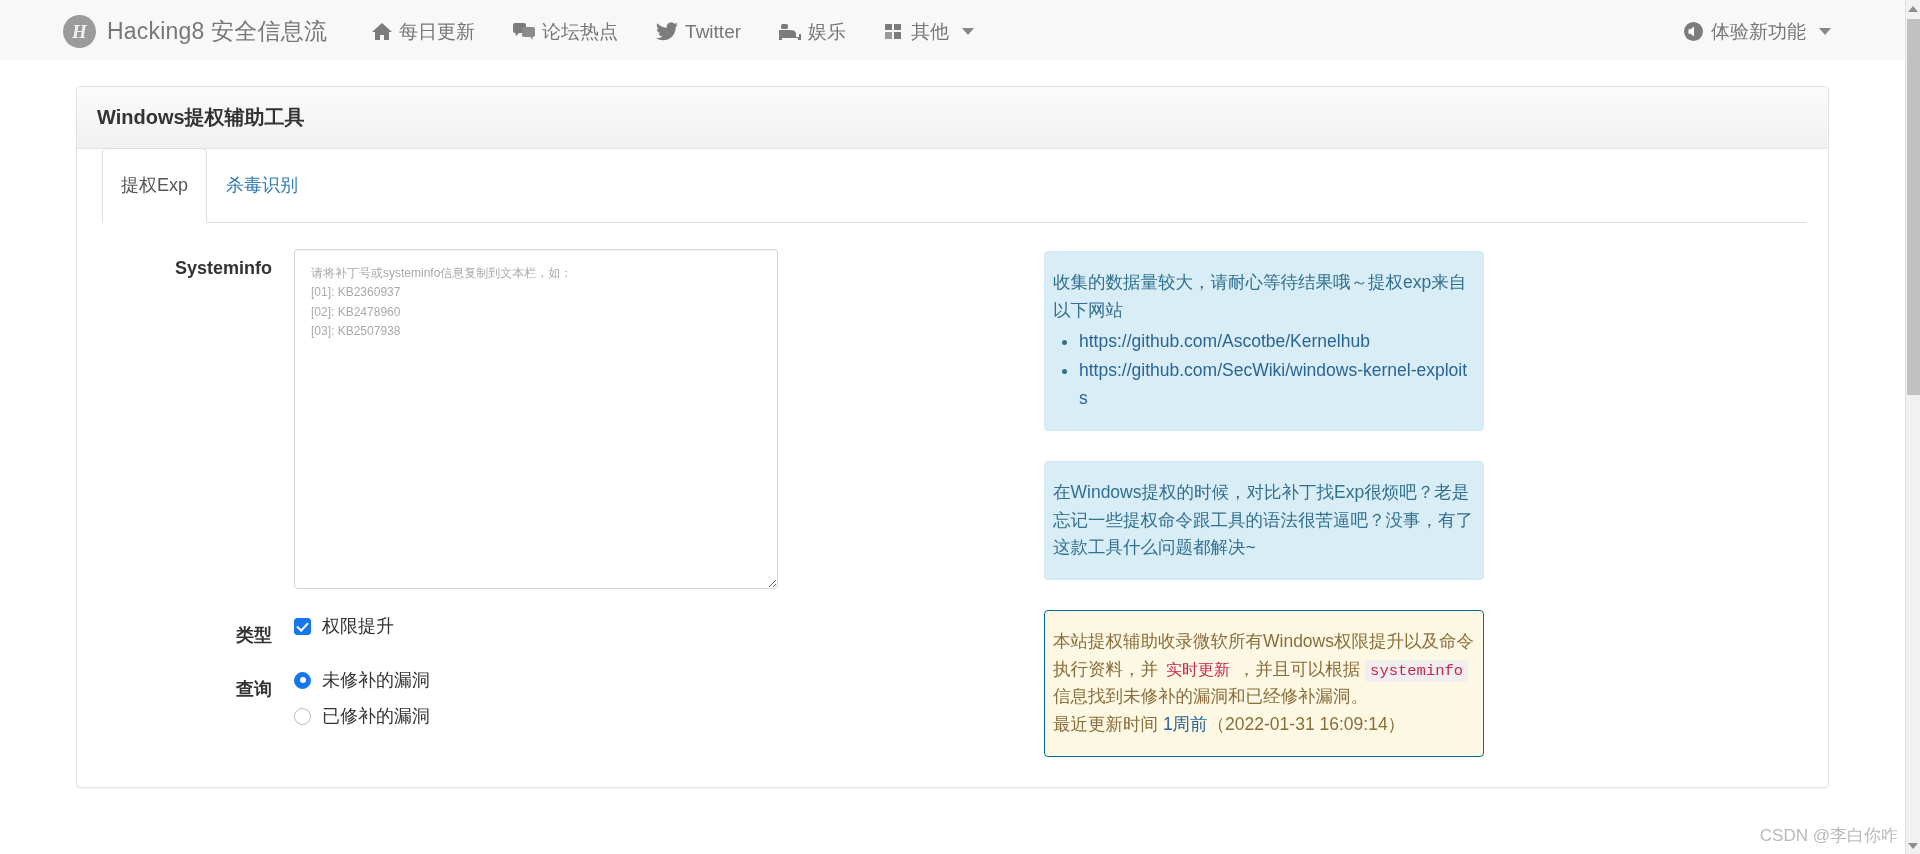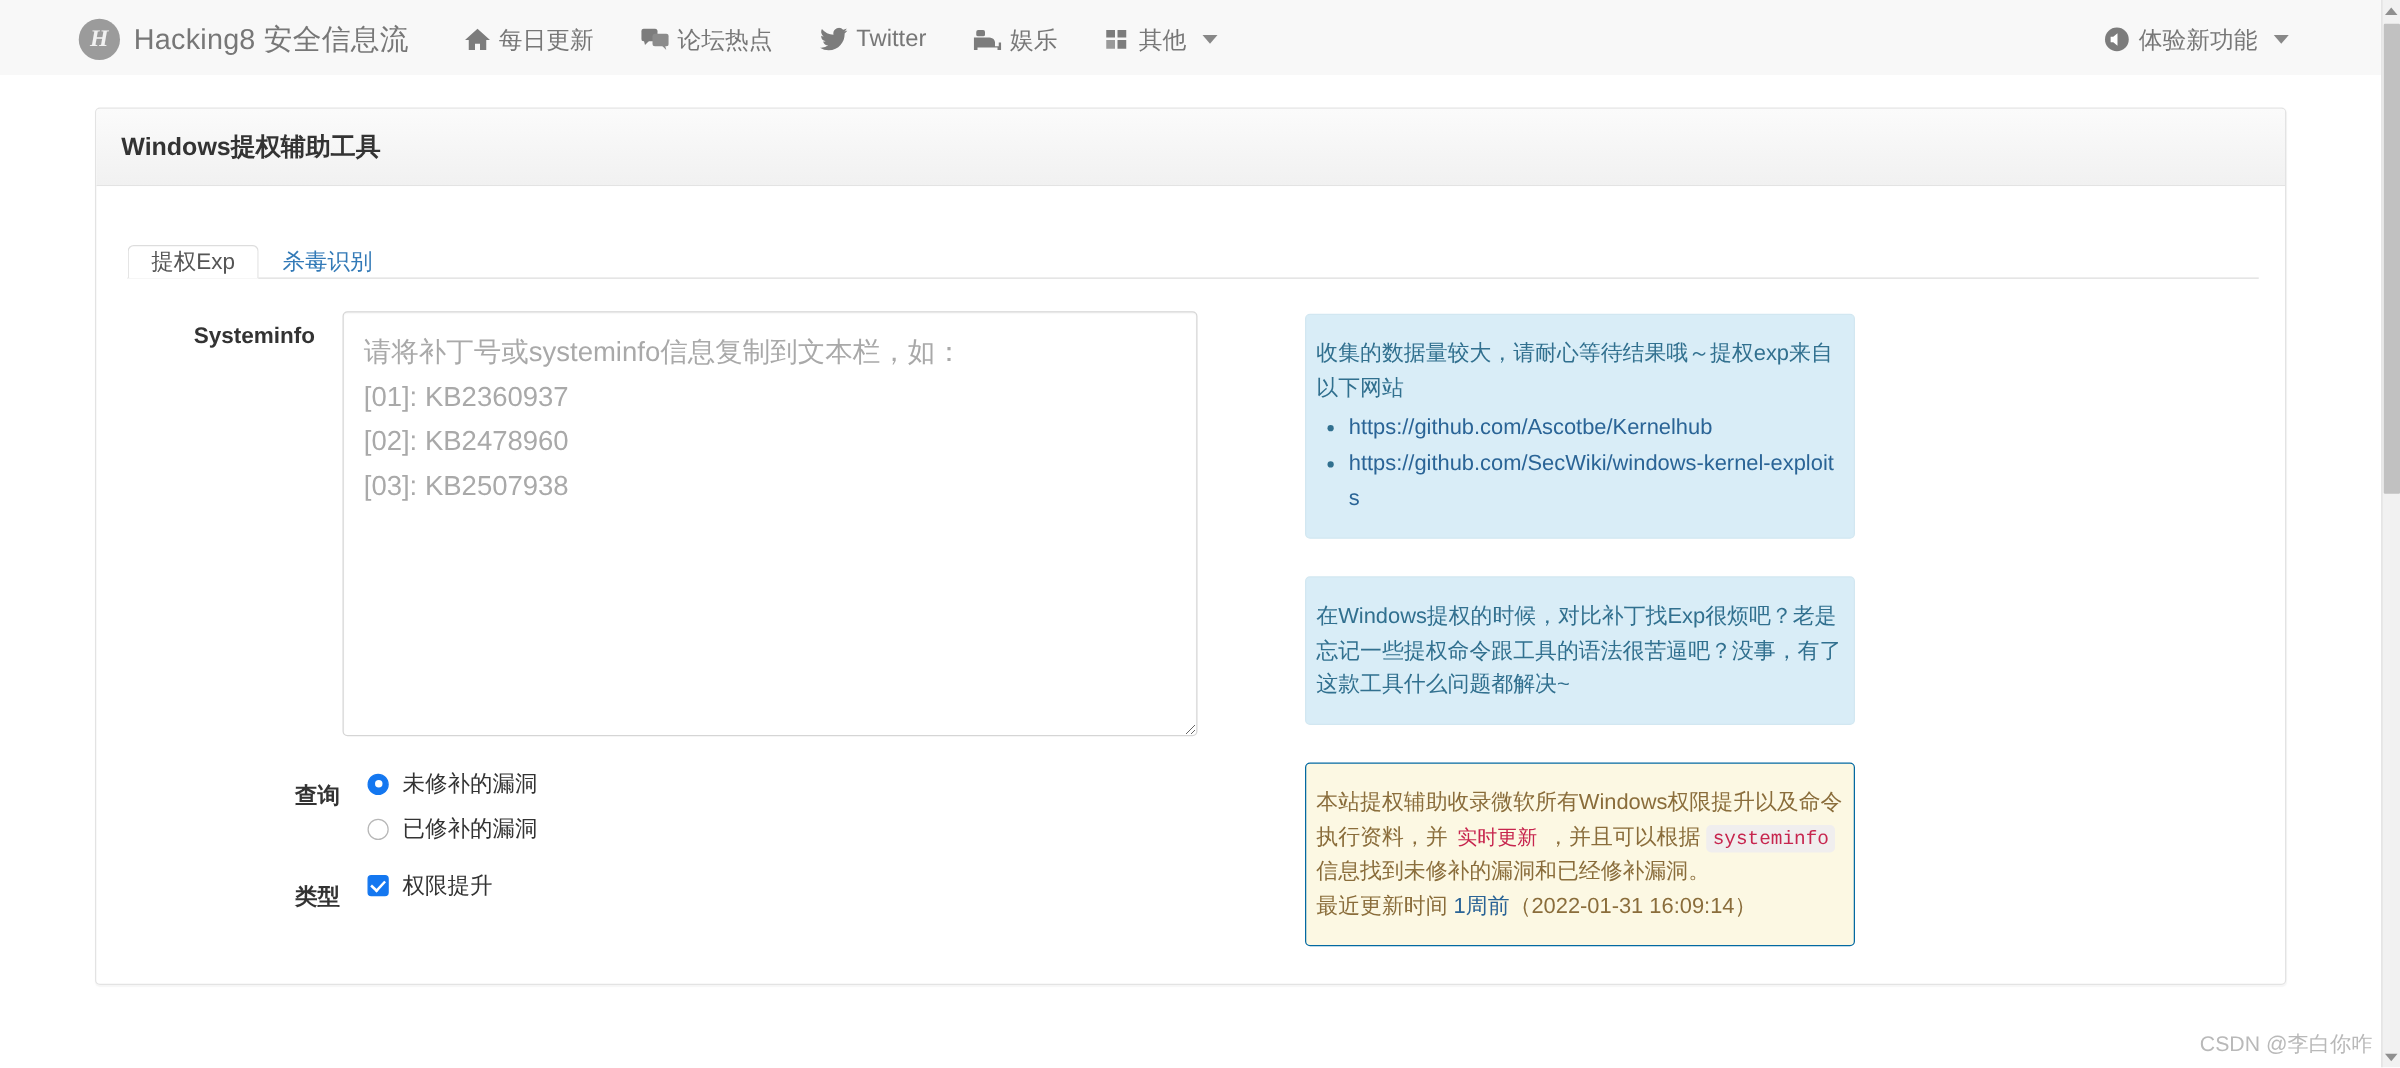--- a/index.html
+++ b/index.html
@@ -71,43 +71,43 @@
   .panel-title { font-size: 20px; font-weight: 700; color: #333; }
   .panel-body { padding: 26px 21px 0 21px; }
 
   
   .tabs {
     display: flex; align-items: flex-end;
     border-bottom: 1px solid #dddddd;
     height: 48px; margin: 0 0 0 4px;
   }
   .tab {
-    font-size: 18px; padding: 0 18px; cursor: pointer;
+    font-size: 18px; padding: 24px 18px; cursor: pointer;
     line-height: 1.4; position: relative; top: 1px;
   }
   .tab.active {
     color: #555; background: #fff;
     border: 1px solid #ddd; border-bottom-color: #fff;
     border-radius: 5px 5px 0 0;
   }
   .tab.inactive { color: #337ab7; border: 1px solid transparent; }
 
   
   .form-area { display: flex; padding-top: 26px; }
   .form-left { width: 860px; }
   .form-row { display: flex; align-items: flex-start; margin-bottom: 21px; }
   .form-label {
     width: 196px; text-align: right; padding-right: 22px; padding-top: 9px;
     font-size: 18px; font-weight: 700; color: #333;
   }
   .form-control-wrap { flex: 1; }
   .txt {
-    width: 684px; height: 340px;
+    width: 484px; height: 340px;
     border: 1px solid #d5d5d5; border-radius: 4px;
-    padding: 14px 16px; font-size: 22px; line-height: 1.62;
+    padding: 14px 16px; font-size: 12px; line-height: 1.62;
     color: #999; background: #fff; resize: vertical;
     font-family: "Liberation Sans", "DejaVu Sans", sans-serif;
     box-shadow: inset 0 1px 1px rgba(0,0,0,.04);
     outline: none; overflow: hidden;
   }
   .txt::placeholder { color: #a9a9a9; }
 
   .radio-line, .check-line {
     display: flex; align-items: center; gap: 11px;
     font-size: 18px; color: #333; margin-bottom: 12px; cursor: pointer;
@@ -291,47 +291,47 @@
 
           <div class="form-left">
 
             <div class="form-row">
               <div class="form-label">Systeminfo</div>
               <div class="form-control-wrap">
                 <textarea class="txt" placeholder="请将补丁号或systeminfo信息复制到文本栏，如：
 [01]: KB2360937
 [02]: KB2478960
 [03]: KB2507938" style=""></textarea>
+              </div>
+            </div>
+
+            <div class="form-row">
+              <div class="form-label">类型</div>
+              <div class="form-control-wrap">
+                <div class="check-line">
+                  <span class="cbx on"></span>
+                  <span>权限提升</span>
+                </div>
               </div>
             </div>
 
             <div class="form-row">
               <div class="form-label">查询</div>
               <div class="form-control-wrap">
                 <div class="radio-line">
                   <span class="radio on"></span>
                   <span>未修补的漏洞</span>
                 </div>
                 <div class="radio-line">
                   <span class="radio"></span>
                   <span>已修补的漏洞</span>
                 </div>
               </div>
             </div>
 
-            <div class="form-row">
-              <div class="form-label">类型</div>
-              <div class="form-control-wrap">
-                <div class="check-line">
-                  <span class="cbx on"></span>
-                  <span>权限提升</span>
-                </div>
-              </div>
-            </div>
-
           </div>
 
           <div class="form-right">
 
             <div class="alert alert-info">
               <div>收集的数据量较大，请耐心等待结果哦～提权exp来自以下网站</div>
               <ul>
                 <li>
                   <a>https://github.com/Ascotbe/Kernelhub</a>
                 </li>

